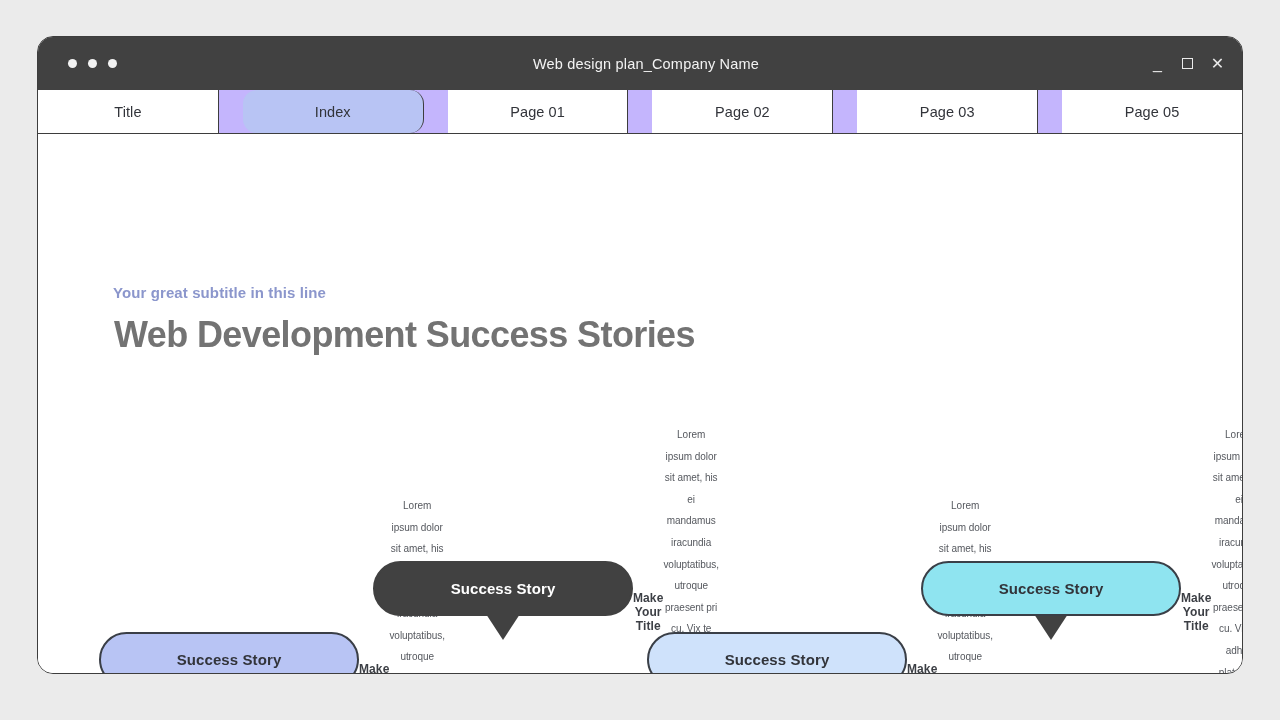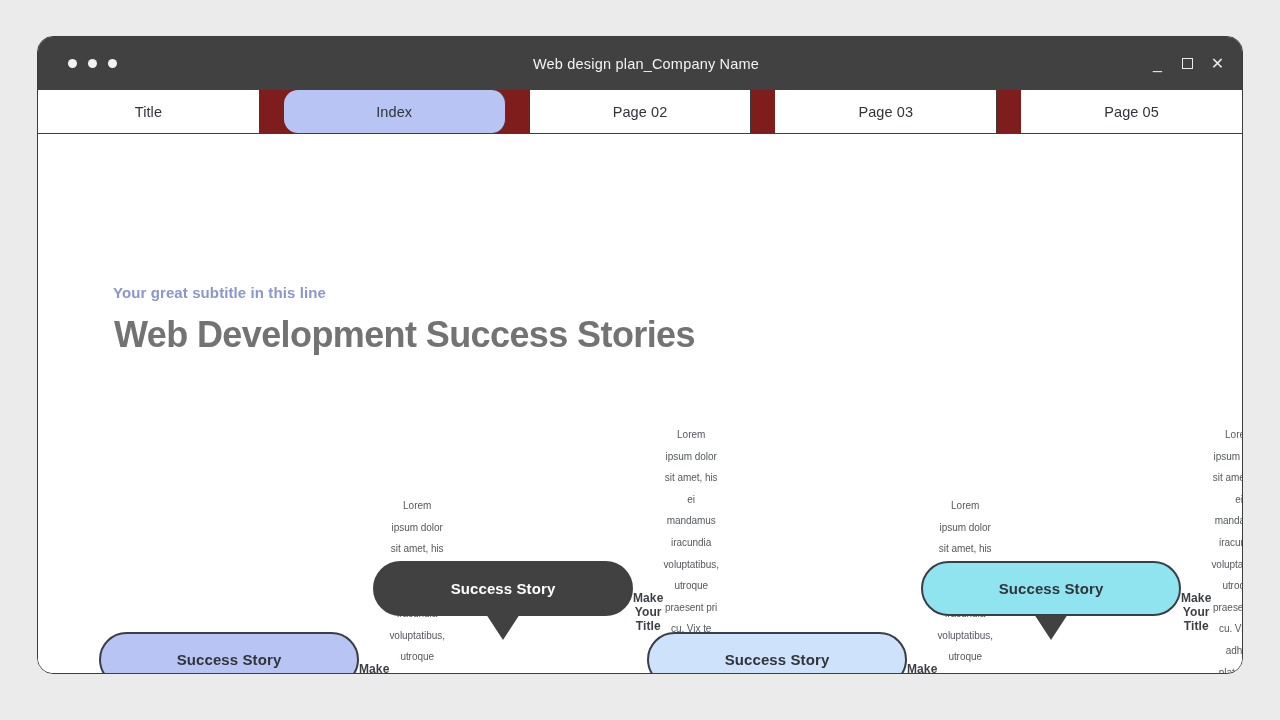--- a/index.html
+++ b/index.html
@@ -91,21 +91,21 @@
     width: 11px;
     height: 11px;
     border: 1.6px solid #eaeaea;
   }
 
   
   .tabstrip {
     height: 44px;
     flex: 0 0 44px;
     display: flex;
-    background: #7f1d1d;
+    background: #c4b5fd;
     border-bottom: 1.5px solid #3d3d3d;
     gap: 24px;
   }
   .tab {
     flex: 1 1 0;
     display: flex;
     align-items: center;
     justify-content: center;
     font-size: 14.5px;
     color: #32343a;
@@ -254,20 +254,23 @@
   </div>
 
   <div class="tabstrip">
     <div class="tab">
         <span>Title</span>
       </div>
     <div class="tab active">
         <span>Index</span>
       </div>
     <div class="tab">
+        <span>Page 01</span>
+      </div>
+    <div class="tab">
         <span>Page 02</span>
       </div>
     <div class="tab">
         <span>Page 03</span>
       </div>
     <div class="tab">
         <span>Page 05</span>
       </div>
   </div>
 

